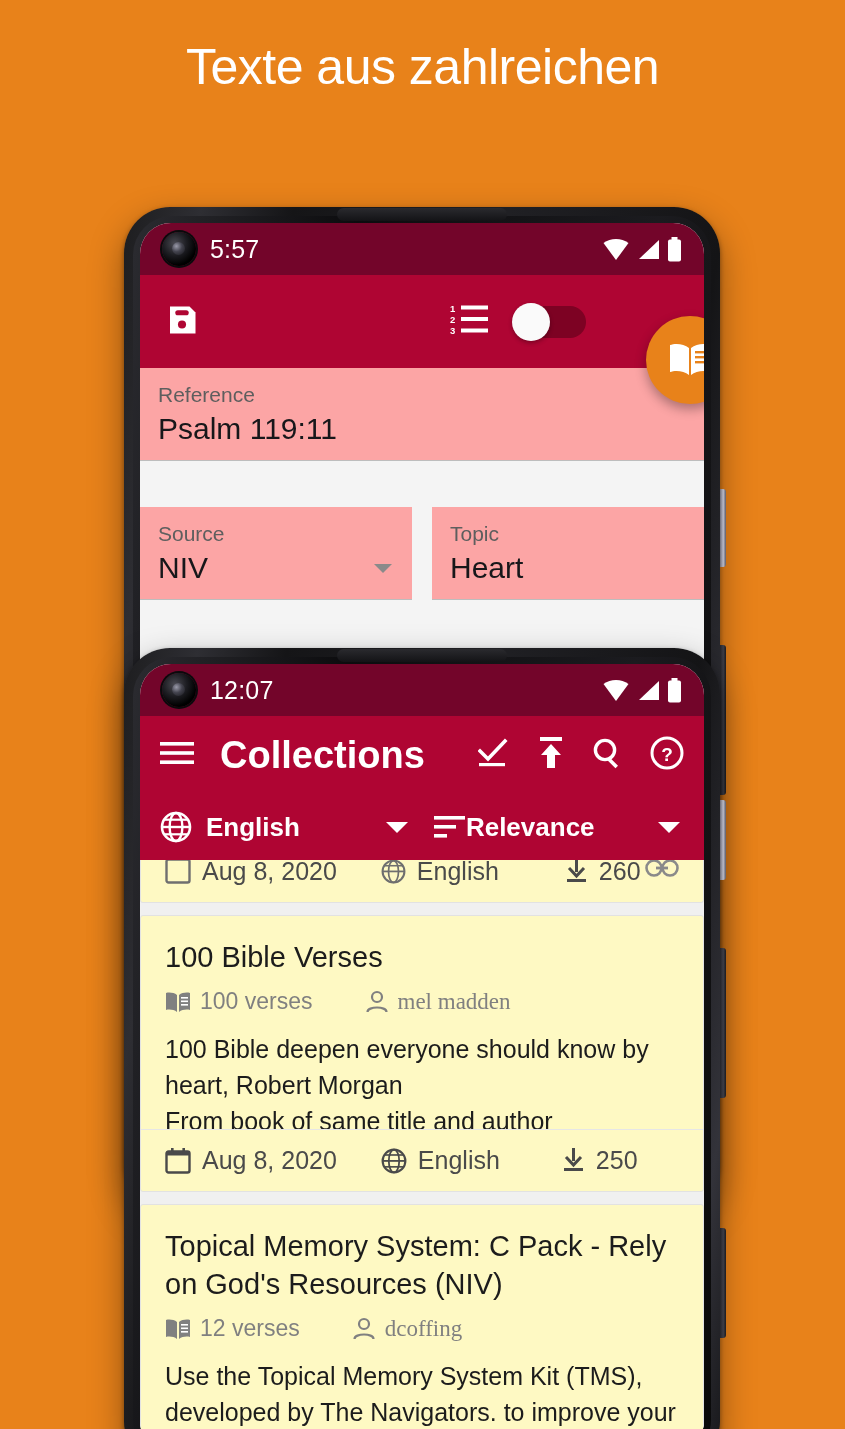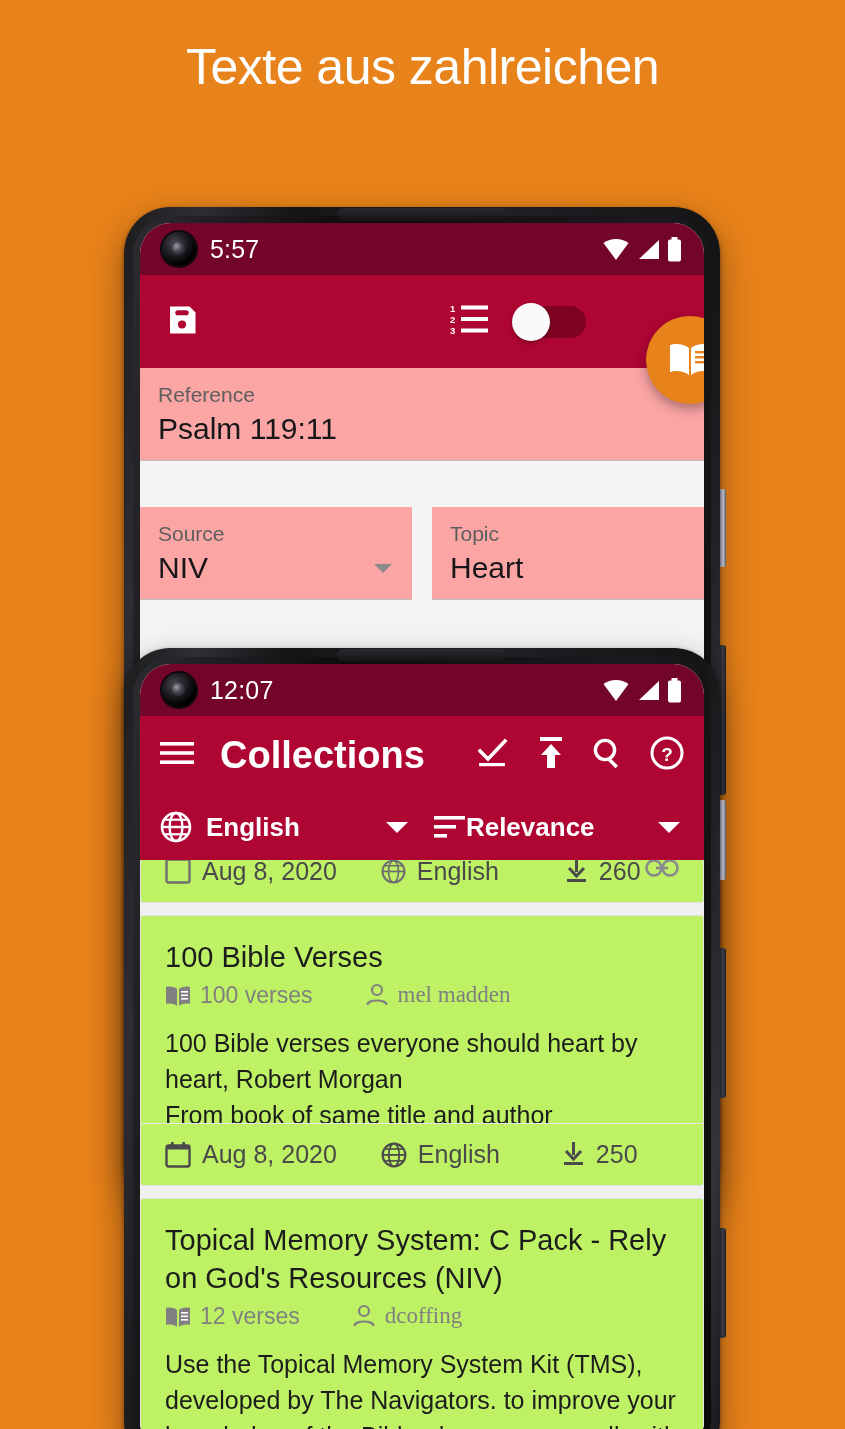--- a/index.html
+++ b/index.html
@@ -110,25 +110,25 @@
   .tb2 .icons > * { margin-left:26px; }
   .filterbar {
     background:#af0533; height:66px; display:flex; align-items:center; padding:0 20px;
     color:#fff; font-size:26px; font-weight:700;
   }
   .filterbar .lang { margin-left:14px; }
   .filterbar .rel { margin-left:0; }
   .tri-dn { width:0;height:0;border-left:11px solid transparent;border-right:11px solid transparent;border-top:11px solid #fff; }
 
   .list { background:#f0f0f0; padding:0; height:100%; overflow:hidden; }
-  .card { background:#bef264; border:1px solid #e2e2e2; border-radius:3px; margin:0 0 12px 0; }
+  .card { background:#fef9c3; border:1px solid #e2e2e2; border-radius:3px; margin:0 0 12px 0; }
   .card.partial { border-top:none; border-radius:0 0 3px 3px; }
   .c-pad { padding:22px 24px 0 24px; }
   .c-title { font-size:29px; color:#1c1c1c; line-height:38px; }
-  .c-meta { display:flex; align-items:flex-start; margin-top:6px; color:#808080; font-size:23px; }
+  .c-meta { display:flex; align-items:flex-end; margin-top:12px; color:#808080; font-size:23px; }
   .c-meta .m1 { display:flex; align-items:center; gap:9px; }
   .c-meta .m2 { display:flex; align-items:center; gap:9px; margin-left:52px;font-family:Liberation Serif, serif; }
   .c-desc { font-size:25px; color:#1c1c1c; line-height:36px; margin-top:16px; }
   .c-foot {
     border-top:1px solid #e6e6e6; display:flex; align-items:center;
     padding:16px 24px; color:#4a4a4a; font-size:25px; gap:0;
   }
   .c-foot .f { display:flex; align-items:center; gap:11px; }
   .c-foot .f + .f { margin-left:44px; }
   .c-foot .link { margin-left:auto; }
@@ -358,21 +358,21 @@
             </span>
             <span class="m2">
               <svg width="24" height="24" viewBox="0 0 24 24">
                 <circle cx="12" cy="7" r="5" stroke="#808080" stroke-width="2.2" fill="none"></circle>
                 <path d="M2.5 22 C2.5 16 21.5 16 21.5 22" stroke="#808080" stroke-width="2.2" fill="none"></path>
               </svg>
               <span>mel madden</span>
             </span>
           </div>
           <div class="c-desc">
-            <span>100 Bible verses everyone should heart by heart, Robert Morgan</span>
+            <span>100 Bible deepen everyone should know by heart, Robert Morgan</span>
           </div>
           <div class="c-desc fade" style="margin-top:0; height:26px; overflow:hidden;">
             <span>From book of same title and author</span>
           </div>
         </div>
         <div class="c-foot">
           <div class="f">
             <svg width="26" height="26" viewBox="0 0 26 26">
               <rect x="1.5" y="3.5" width="23" height="21" rx="2" stroke="#4a4a4a" stroke-width="2.4" fill="none"></rect>
               <rect x="1.5" y="3.5" width="23" height="4" fill="#4a4a4a"></rect>

